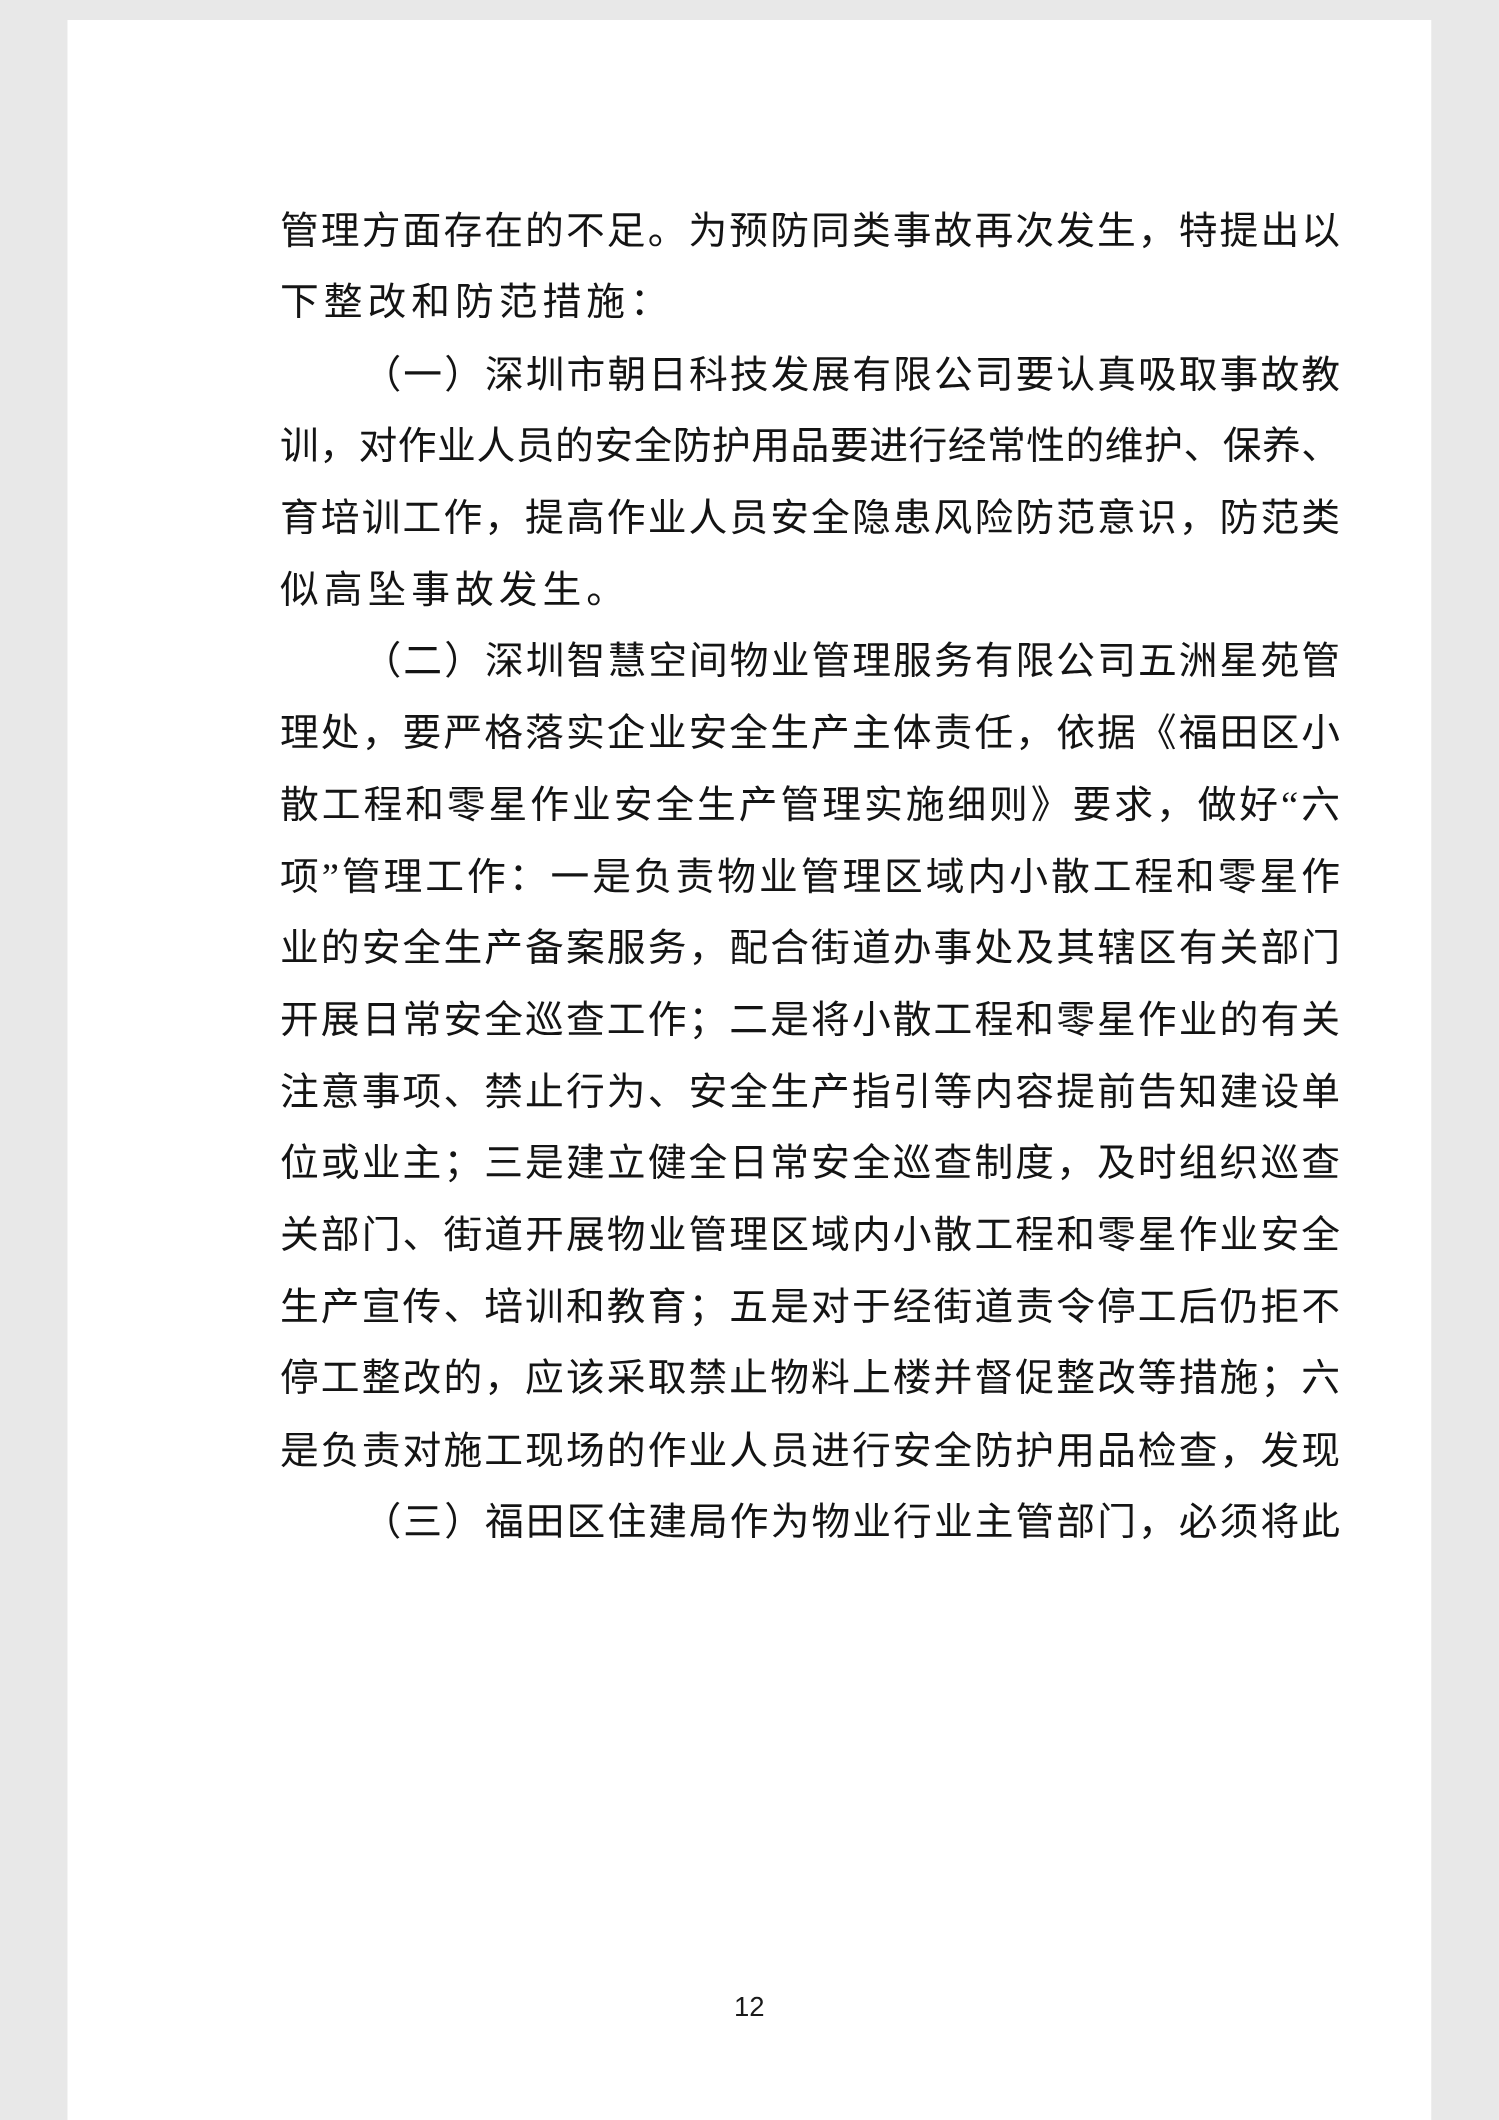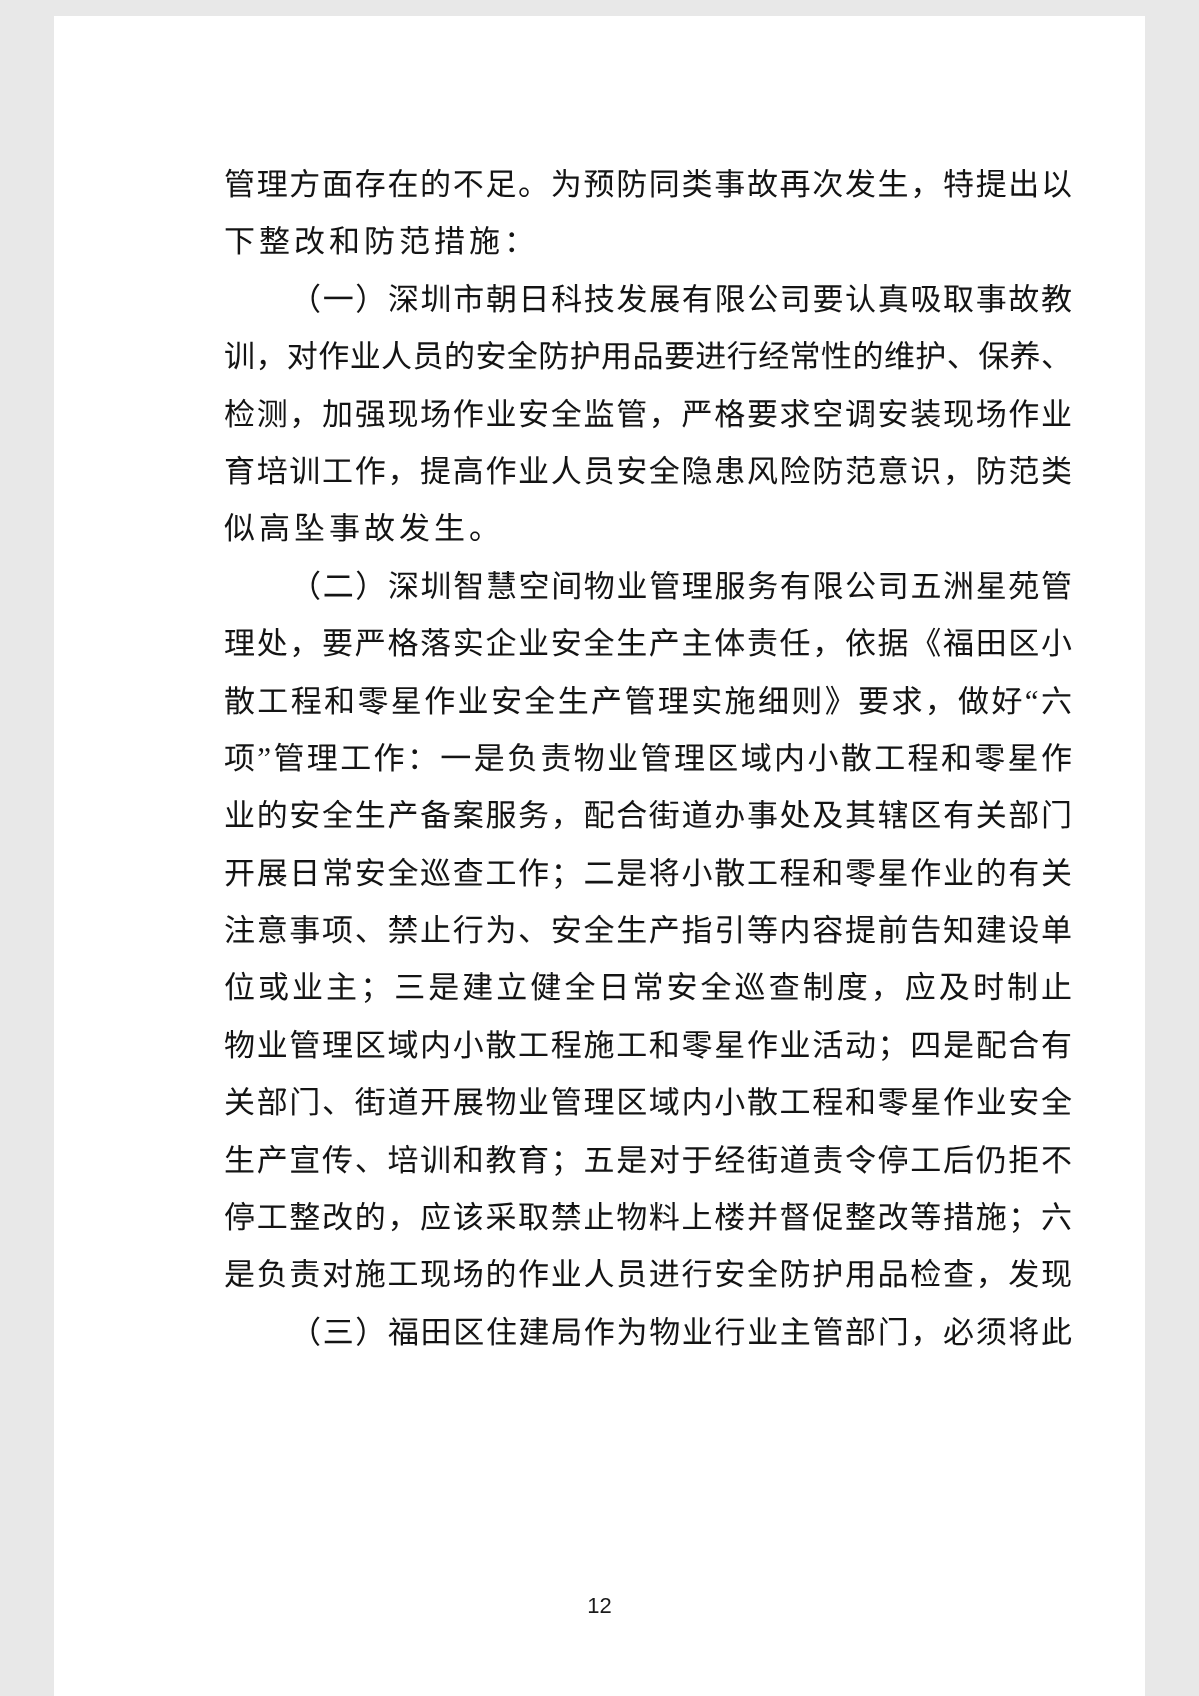--- a/index.html
+++ b/index.html
@@ -58,32 +58,30 @@
 </style>
 </head>
 <body>
 
 <div class="page">
   <div class="text-block">
       <div class="line fill">管理方面存在的不足。为预防同类事故再次发生，特提出以</div>
       <div class="line">下整改和防范措施：</div>
       <div class="line fill indent">（一）深圳市朝日科技发展有限公司要认真吸取事故教</div>
       <div class="line fill">训，对作业人员的安全防护用品要进行经常性的维护、保养、</div>
-      <div class="line fill">检测，加强现场作业安全监管，严格要求空调安装现场作业</div>
       <div class="line fill">育培训工作，提高作业人员安全隐患风险防范意识，防范类</div>
       <div class="line">似高坠事故发生。</div>
       <div class="line fill indent">（二）深圳智慧空间物业管理服务有限公司五洲星苑管</div>
       <div class="line fill">理处，要严格落实企业安全生产主体责任，依据《福田区小</div>
       <div class="line fill">散工程和零星作业安全生产管理实施细则》要求，做好“六</div>
       <div class="line fill">项”管理工作：一是负责物业管理区域内小散工程和零星作</div>
       <div class="line fill">业的安全生产备案服务，配合街道办事处及其辖区有关部门</div>
       <div class="line fill">开展日常安全巡查工作；二是将小散工程和零星作业的有关</div>
       <div class="line fill">注意事项、禁止行为、安全生产指引等内容提前告知建设单</div>
-      <div class="line fill">位或业主；三是建立健全日常安全巡查制度，应及时制止</div>
-      <div class="line fill">物业管理区域内小散工程施工和零星作业活动；四是配合有</div>
+      <div class="line fill">位或业主；三是建立健全日常安全巡查制度，及时组织巡查</div>
       <div class="line fill">关部门、街道开展物业管理区域内小散工程和零星作业安全</div>
       <div class="line fill">生产宣传、培训和教育；五是对于经街道责令停工后仍拒不</div>
       <div class="line fill">停工整改的，应该采取禁止物料上楼并督促整改等措施；六</div>
       <div class="line fill">是负责对施工现场的作业人员进行安全防护用品检查，发现</div>
       <div class="line fill indent">（三）福田区住建局作为物业行业主管部门，必须将此</div>
     </div>
   <div class="footer">
     <span class="pagenum">12</span>
   </div>
 </div>

